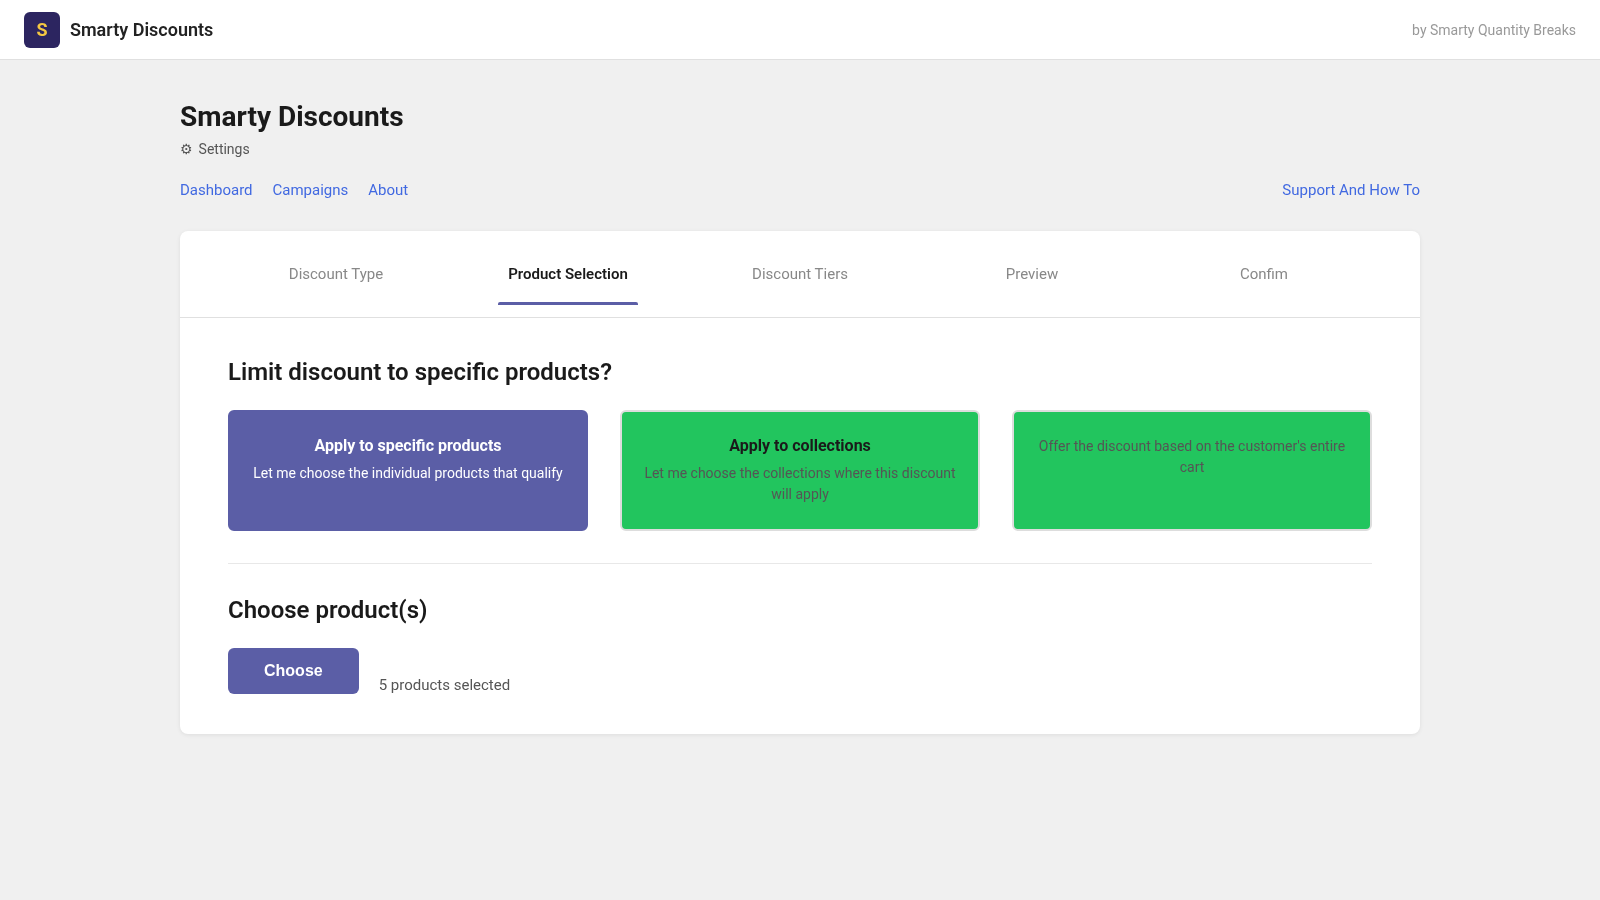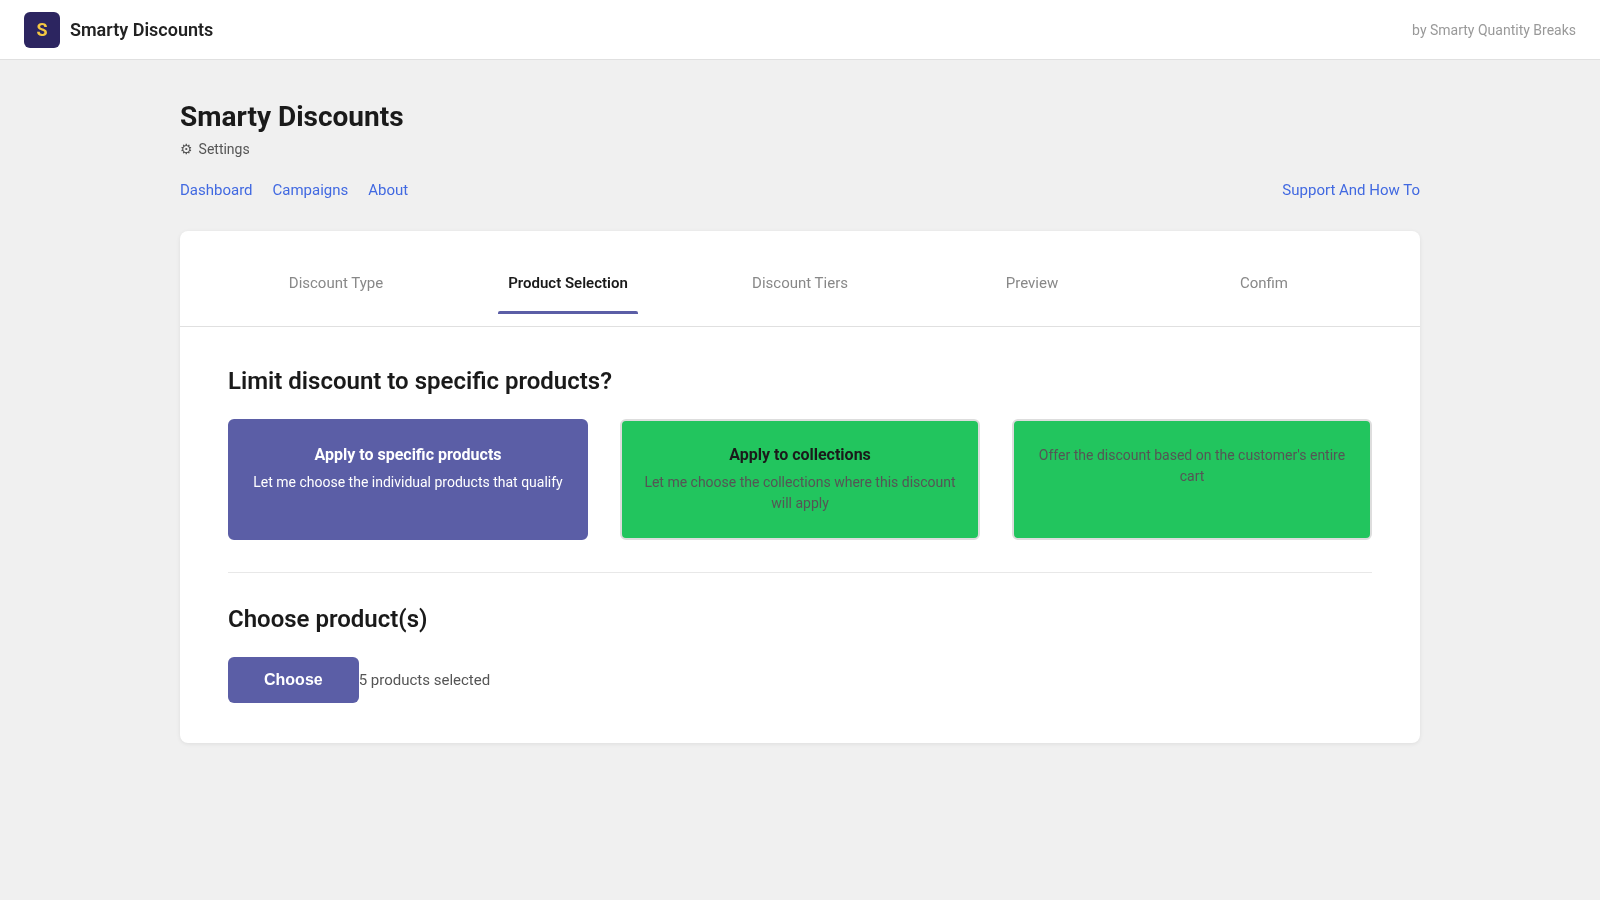--- a/index.html
+++ b/index.html
@@ -106,21 +106,20 @@
       border-radius: 8px;
       box-shadow: 0 1px 4px rgba(0,0,0,0.08);
       overflow: hidden;
     }
 
     
     .wizard-tabs {
       display: flex;
       border-bottom: 1px solid #e0e0e0;
       padding: 12px 40px;
-      margin-top: 9px;
     }
     .wizard-tab {
       flex: 1;
       text-align: center;
       padding: 22px 12px;
       font-size: 15px;
       color: #888;
       cursor: pointer;
       position: relative;
       font-weight: 400;
@@ -203,21 +202,22 @@
 
     
     .choose-section-heading {
       font-size: 24px;
       font-weight: 600;
       color: #1a1a1a;
       margin-bottom: 24px;
     }
     .choose-row {
       display: flex;
-      align-items: center;
+      align-items: flex-end;
+      gap: 20px;
     }
     .choose-button {
       background: #5b5ea6;
       color: #fff;
       border: none;
       border-radius: 6px;
       padding: 14px 36px;
       font-size: 16px;
       font-weight: 600;
       cursor: pointer;

